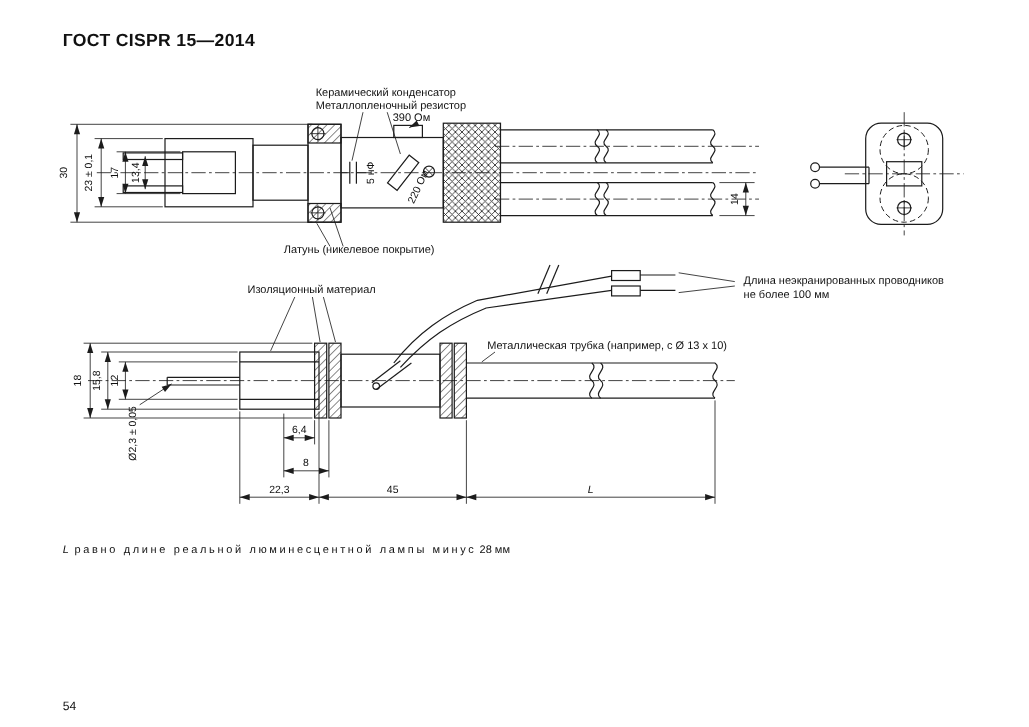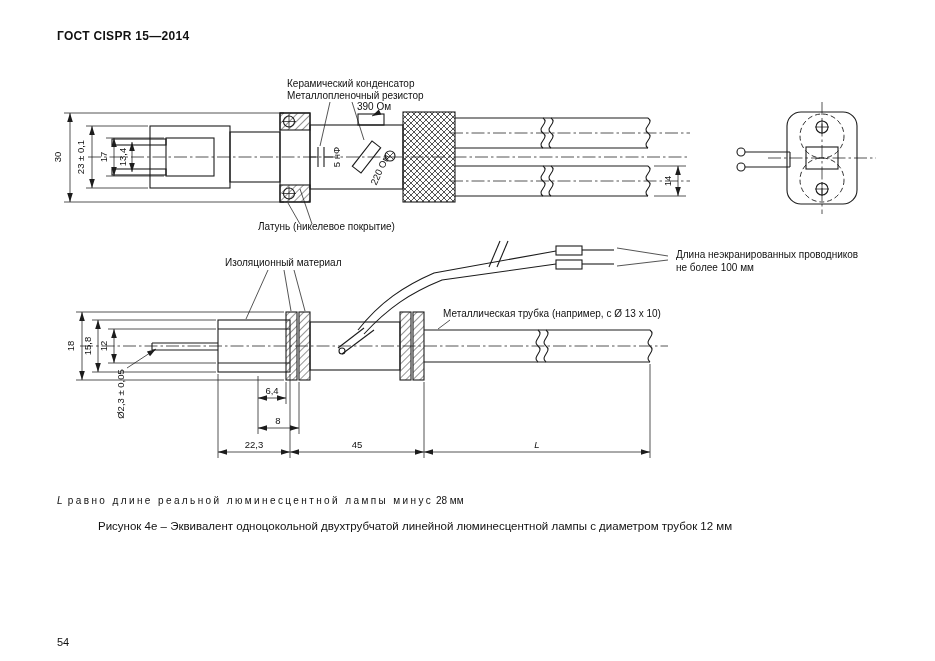--- a/index.html
+++ b/index.html
@@ -1,19 +1,19 @@
 <!DOCTYPE html>
 <html><head>
 <meta charset="utf-8">
 <style>
   * { margin:0; padding:0; box-sizing:border-box; }
   html,body { background:#ffffff; }
   body { font-family:"Liberation Sans","DejaVu Sans",sans-serif; color:#111; }
   .page { position:relative; width:935px; height:661px; background:#fff; overflow:hidden; }
-  .header { position:absolute; left:57px; top:29px; font-size:12px; font-weight:700; letter-spacing:.3px; }
+  .header { position:absolute; left:57px; top:29px; font-size:16px; font-weight:700; letter-spacing:.3px; }
   .diagram { position:absolute; left:0; top:0; }
   .note { position:absolute; left:57px; top:495px; font-size:10px; white-space:nowrap; }
   .note .lead { font-style:italic; letter-spacing:2.4px; }
   .note .sp { letter-spacing:2.4px; }
   .caption { position:absolute; left:98px; top:520px; font-size:11.5px; }
   .pagenum { position:absolute; left:57px; top:636px; font-size:11px; }
 
   svg text { font-family:"Liberation Sans","DejaVu Sans",sans-serif; }
   .lbl  { font-size:10px;  fill:#111; }
   .dimt { font-size:9.5px; fill:#111; }
@@ -282,17 +282,16 @@
       </g>
     </g>
   </svg>
 
   <div class="note">
     <span class="lead">L</span>
     <span class="sp">равно длине реальной люминесцентной лампы минус</span>
     <span>28 мм</span>
   </div>
 
-  <div class="caption">Рисунок 4e – Эквивалент одноцокольной двухтрубчатой линейной люминесцентной лампы с диаметром трубок 12 мм</div>
 
   <div class="pagenum">54</div>
 
 </div>
 
 </body></html>

